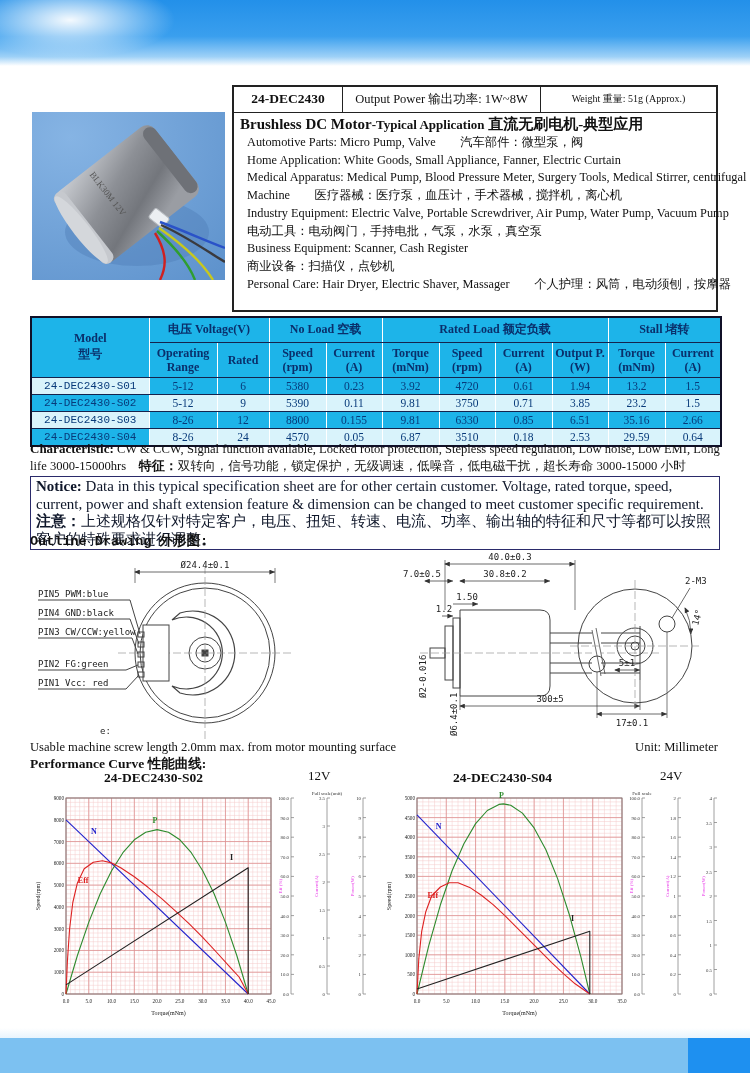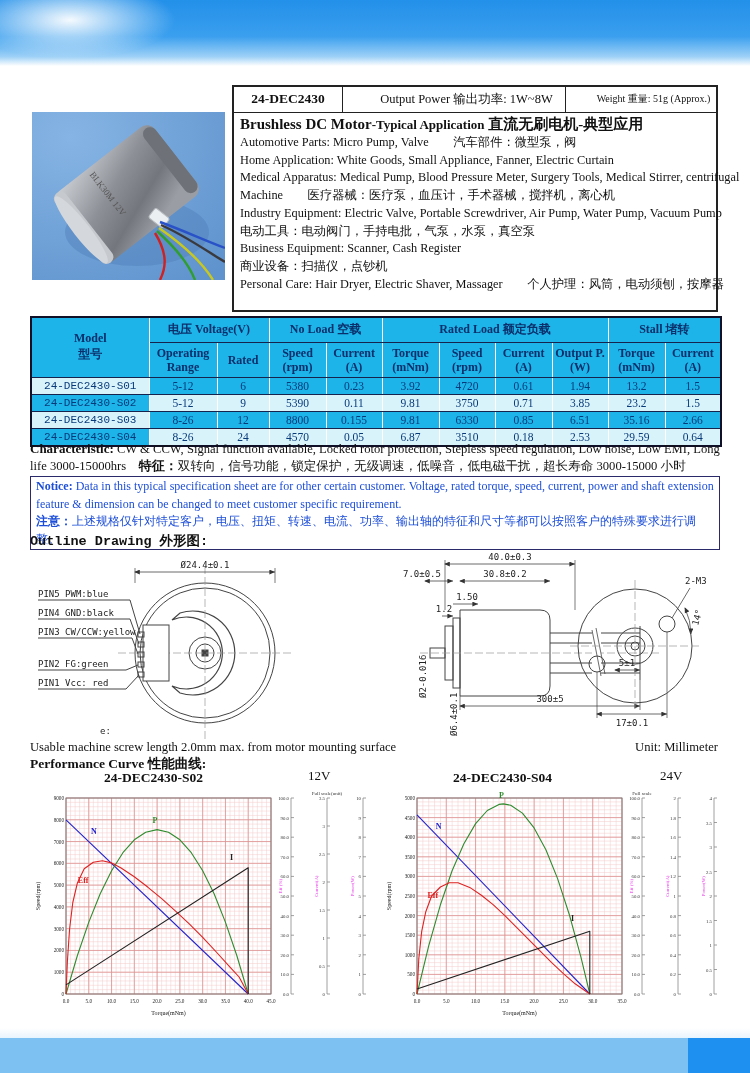--- a/index.html
+++ b/index.html
@@ -12,45 +12,45 @@
       linear-gradient(to bottom, #2390e9 0%, #3a9fee 55%, #9ed1f7 86%, #ffffff 100%);}
   .bottom-fade{position:absolute;left:0;top:1028px;width:750px;height:10px;
     background:linear-gradient(to bottom,#ffffff,#e8f4fd);}
   .bottom-bar{position:absolute;left:0;top:1038px;width:750px;height:35px;background:#7cc1f1;}
   .bottom-accent{position:absolute;left:688px;top:1038px;width:62px;height:35px;background:#1e90f0;}
   
   .photo{position:absolute;left:32px;top:112px;width:193px;height:168px;}
   
   .info-box{position:absolute;left:232px;top:85px;width:486px;height:227px;
     border:2px solid #222;box-sizing:border-box;}
-  .info-head{display:flex;border-bottom:1px solid #222;height:25px;line-height:24px;gap:25px;}
+  .info-head{display:flex;border-bottom:1px solid #222;height:25px;line-height:24px;}
   .info-head .c1{width:108px;text-align:center;font-weight:bold;font-size:13.5px;border-right:1px solid #222;}
   .info-head .c2{width:197px;text-align:center;font-size:12.5px;border-right:1px solid #222;}
   .info-head .c3{flex:1;text-align:center;font-size:10px;}
   .info-title{padding:2px 10px 0 6px;font-size:15px;font-weight:bold;}
   .info-title .sub{font-size:13px;}
-  .app-lines{padding:0 6px;font-size:12.3px;}
+  .app-lines{padding:0 13px;font-size:12.3px;}
   .app-line{line-height:17.7px;white-space:nowrap;}
   
   table.spec{position:absolute;left:30px;top:316px;width:690px;border-collapse:collapse;
     border:2px solid #101028;table-layout:fixed;}
   table.spec th, table.spec td{border-top:1px solid #15234d;border-bottom:1px solid #15234d;
     border-left:1px solid #fff;border-right:1px solid #fff;padding:0;text-align:center;}
   table.spec th{background:#1db4e9;color:#0a2f6b;font-weight:bold;font-size:12px;}
   .gh{height:25px;} .sh th{height:34px;font-size:12px;line-height:14px;}
   td.cyan{background:#1db4e9;color:#083a7a;}
   td.pale{background:#d9f3fb;color:#083a7a;}
   td.model-td{font-family:"Liberation Mono", monospace;font-size:11px;height:16px;}
   td.val-td{font-size:11.5px;height:16px;}
   
   .charact{position:absolute;left:30px;top:441px;width:692px;font-size:12.6px;line-height:16.5px;}
   .charact b{font-size:13px;}
   
   .notice{position:absolute;left:30px;top:476px;width:690px;box-sizing:border-box;
-    border:1px solid #2a2a6a;padding:1px 5px;font-size:12px;line-height:17.5px;color:#1d4ed8;}
+    border:1px solid #2a2a6a;padding:1px 5px;font-size:15px;line-height:17.5px;color:#0f172a;}
   
   .h-outline{position:absolute;left:30px;top:532px;font-weight:bold;font-size:13.5px;font-family:Liberation Mono, monospace;}
   .screw-note{position:absolute;left:30px;top:740px;font-size:12.6px;}
   .unit-note{position:absolute;right:32px;top:740px;font-size:12.6px;}
   .h-perf{position:absolute;left:30px;top:755px;font-weight:bold;font-size:13.5px;}
   
   .drawing{position:absolute;left:30px;top:548px;width:690px;height:192px;}
   .drawing svg text{font-family:"DejaVu Sans Mono", monospace;}
   
   .chart{position:absolute;width:347px;height:252px;}

